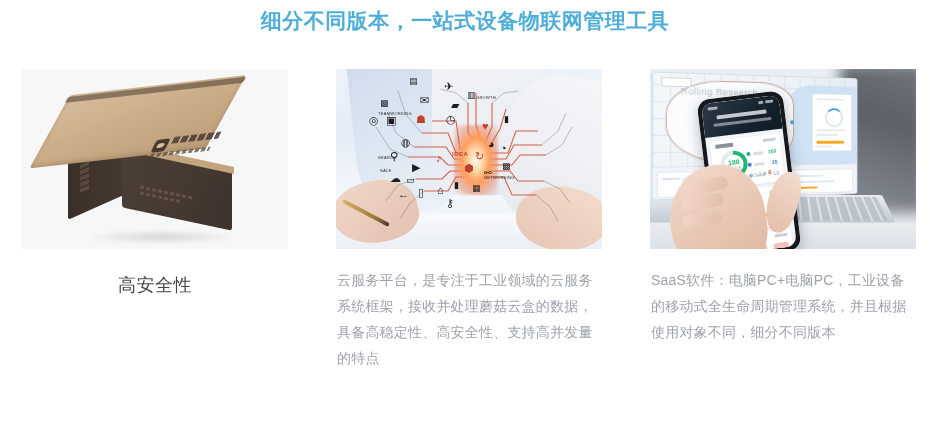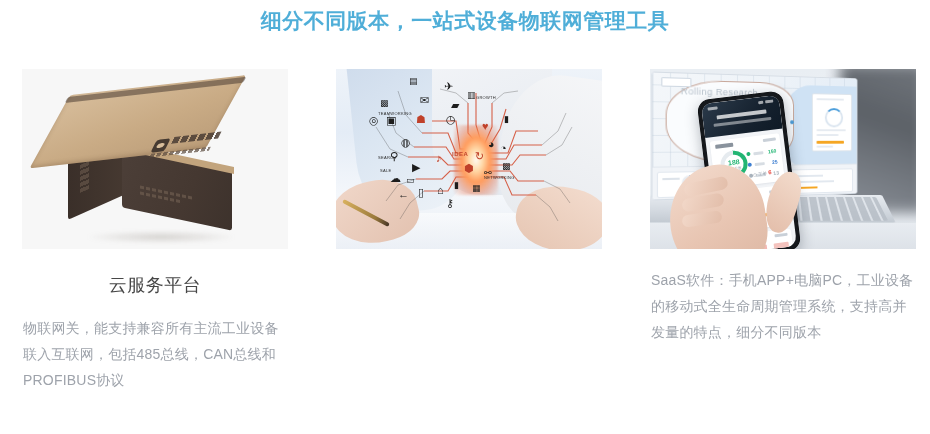--- a/index.html
+++ b/index.html
@@ -679,22 +679,21 @@
           <div class="box-lid"></div>
           <div class="box-lid-edge"></div>
           <div class="box-logo">
             <span class="box-logo-mark"></span>
             <span class="box-logo-text"></span>
             <span class="box-logo-sub"></span>
           </div>
         </div>
       </div>
     </div>
-    <div class="card-title">云服务平台</div>
-    <div class="card-desc">物联网关，能支持兼容所有主流工业设备联入互联网，包括485总线，CAN总线和PROFIBUS协议</div>
+    <div class="card-title">高安全性</div>
   </div>
 
   <div class="card">
     <div class="card-media">
       <div class="iot-scene">
         <div class="iot-person"></div>
         <div class="iot-person2"></div>
         <div class="iot-sleeve"></div>
         <div class="iot-paper"></div>
         <div class="iot-hand-l"></div>
@@ -774,20 +773,21 @@
         <span class="iot-icon red" style="left:139px;top:82px;">↻</span>
         <span class="iot-icon red" style="left:128px;top:94px;">⬢</span>
 
         <span class="iot-lbl" style="left:42px;top:42px;">TEAMWORKING</span>
         <span class="iot-lbl" style="left:42px;top:86px;">SEARCH</span>
         <span class="iot-lbl" style="left:44px;top:99px;">SALE</span>
         <span class="iot-lbl" style="left:140px;top:26px;">GROWTH</span>
         <span class="iot-lbl" style="left:148px;top:106px;">NETWORKING</span>
       </div>
     </div>
+    <div class="card-desc">云服务平台，是专注于工业领域的云服务系统框架，接收并处理蘑菇云盒的数据，具备高稳定性、高安全性、支持高并发量的特点</div>
   </div>
 
   <div class="card">
     <div class="card-media">
       <div class="dash-scene">
         <div class="blur-bg-r"></div>
         <div class="desk"></div>
 
         <div class="laptop-base"></div>
         <div class="keyboard"></div>
@@ -911,16 +911,16 @@
           </div>
         </div>
 
         <div class="hand-holding"></div>
         <div class="finger" style="left:34px;bottom:56px;width:44px;height:13px;transform:rotate(-12deg);"></div>
         <div class="finger" style="left:32px;bottom:40px;width:42px;height:13px;transform:rotate(-10deg);"></div>
         <div class="finger" style="left:32px;bottom:24px;width:40px;height:12px;transform:rotate(-8deg);"></div>
         <div class="thumb"></div>
       </div>
     </div>
-    <div class="card-desc">SaaS软件：手机APP+电脑PC，工业设备的移动式全生命周期管理系统，支持高并发量的特点，细分不同版本</div>
+    <div class="card-desc">SaaS软件：电脑PC+电脑PC，工业设备的移动式全生命周期管理系统，并且根据使用对象不同，细分不同版本</div>
   </div>
 
 </div>
 
 </body></html>

